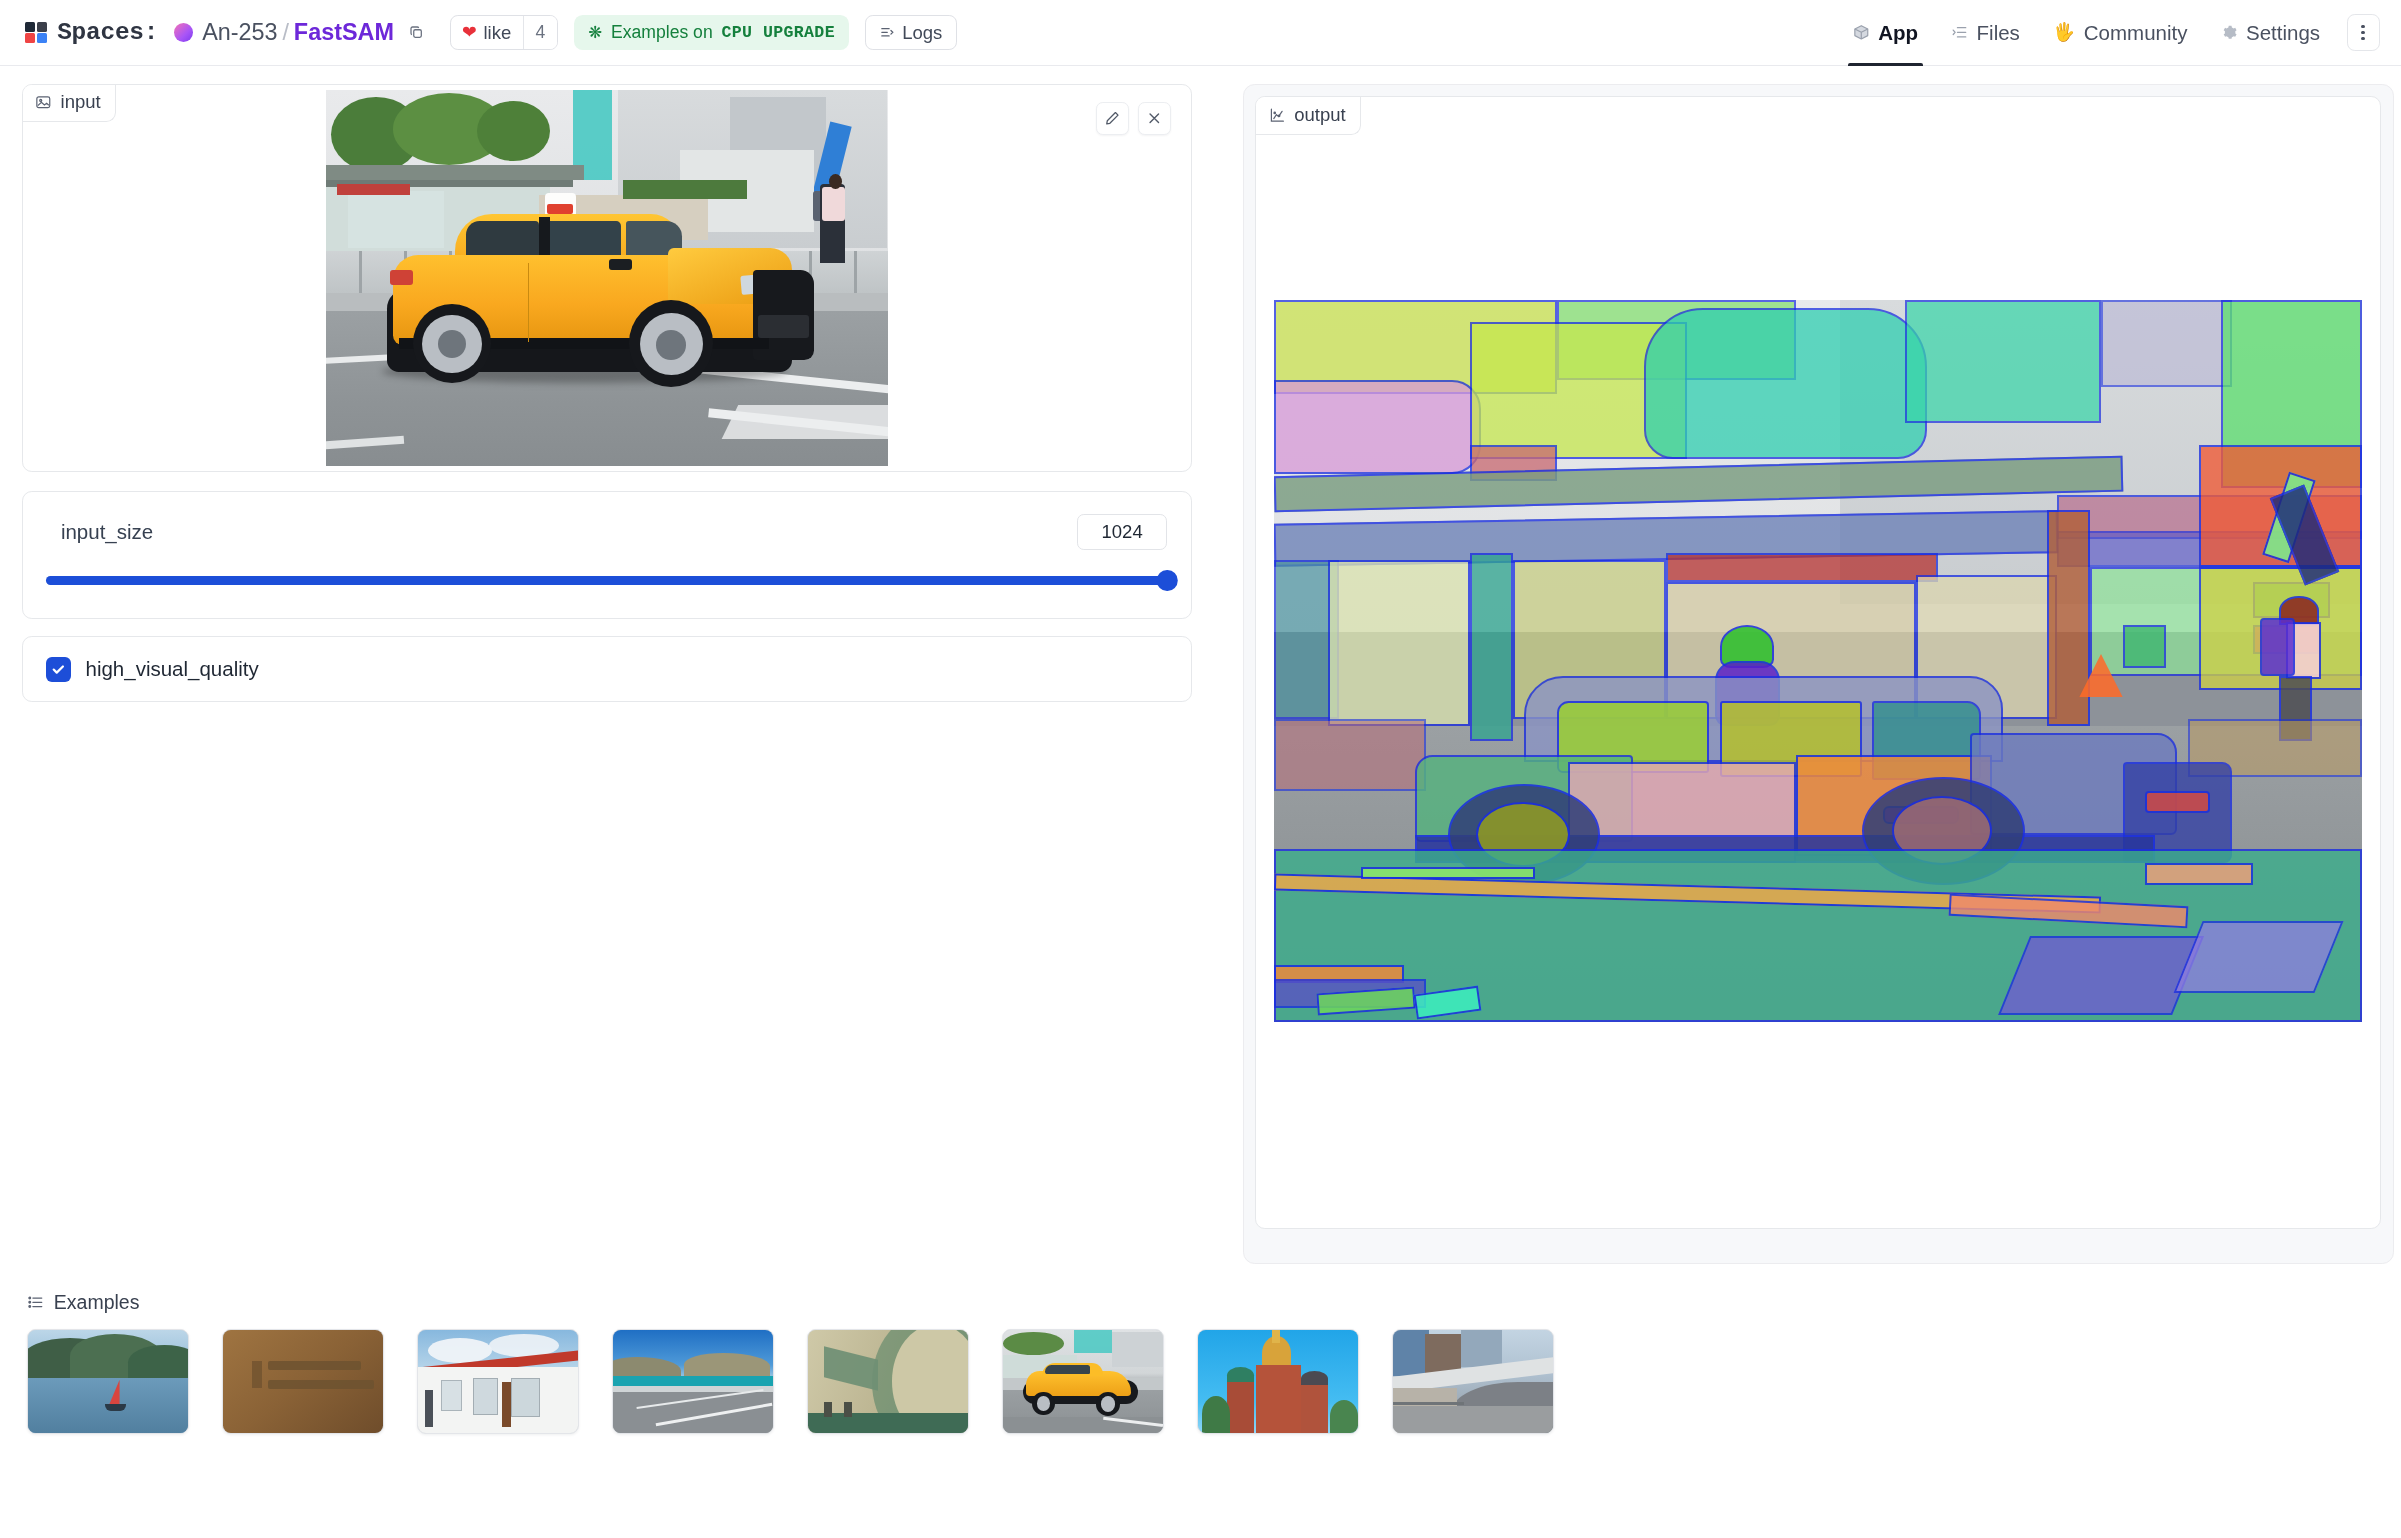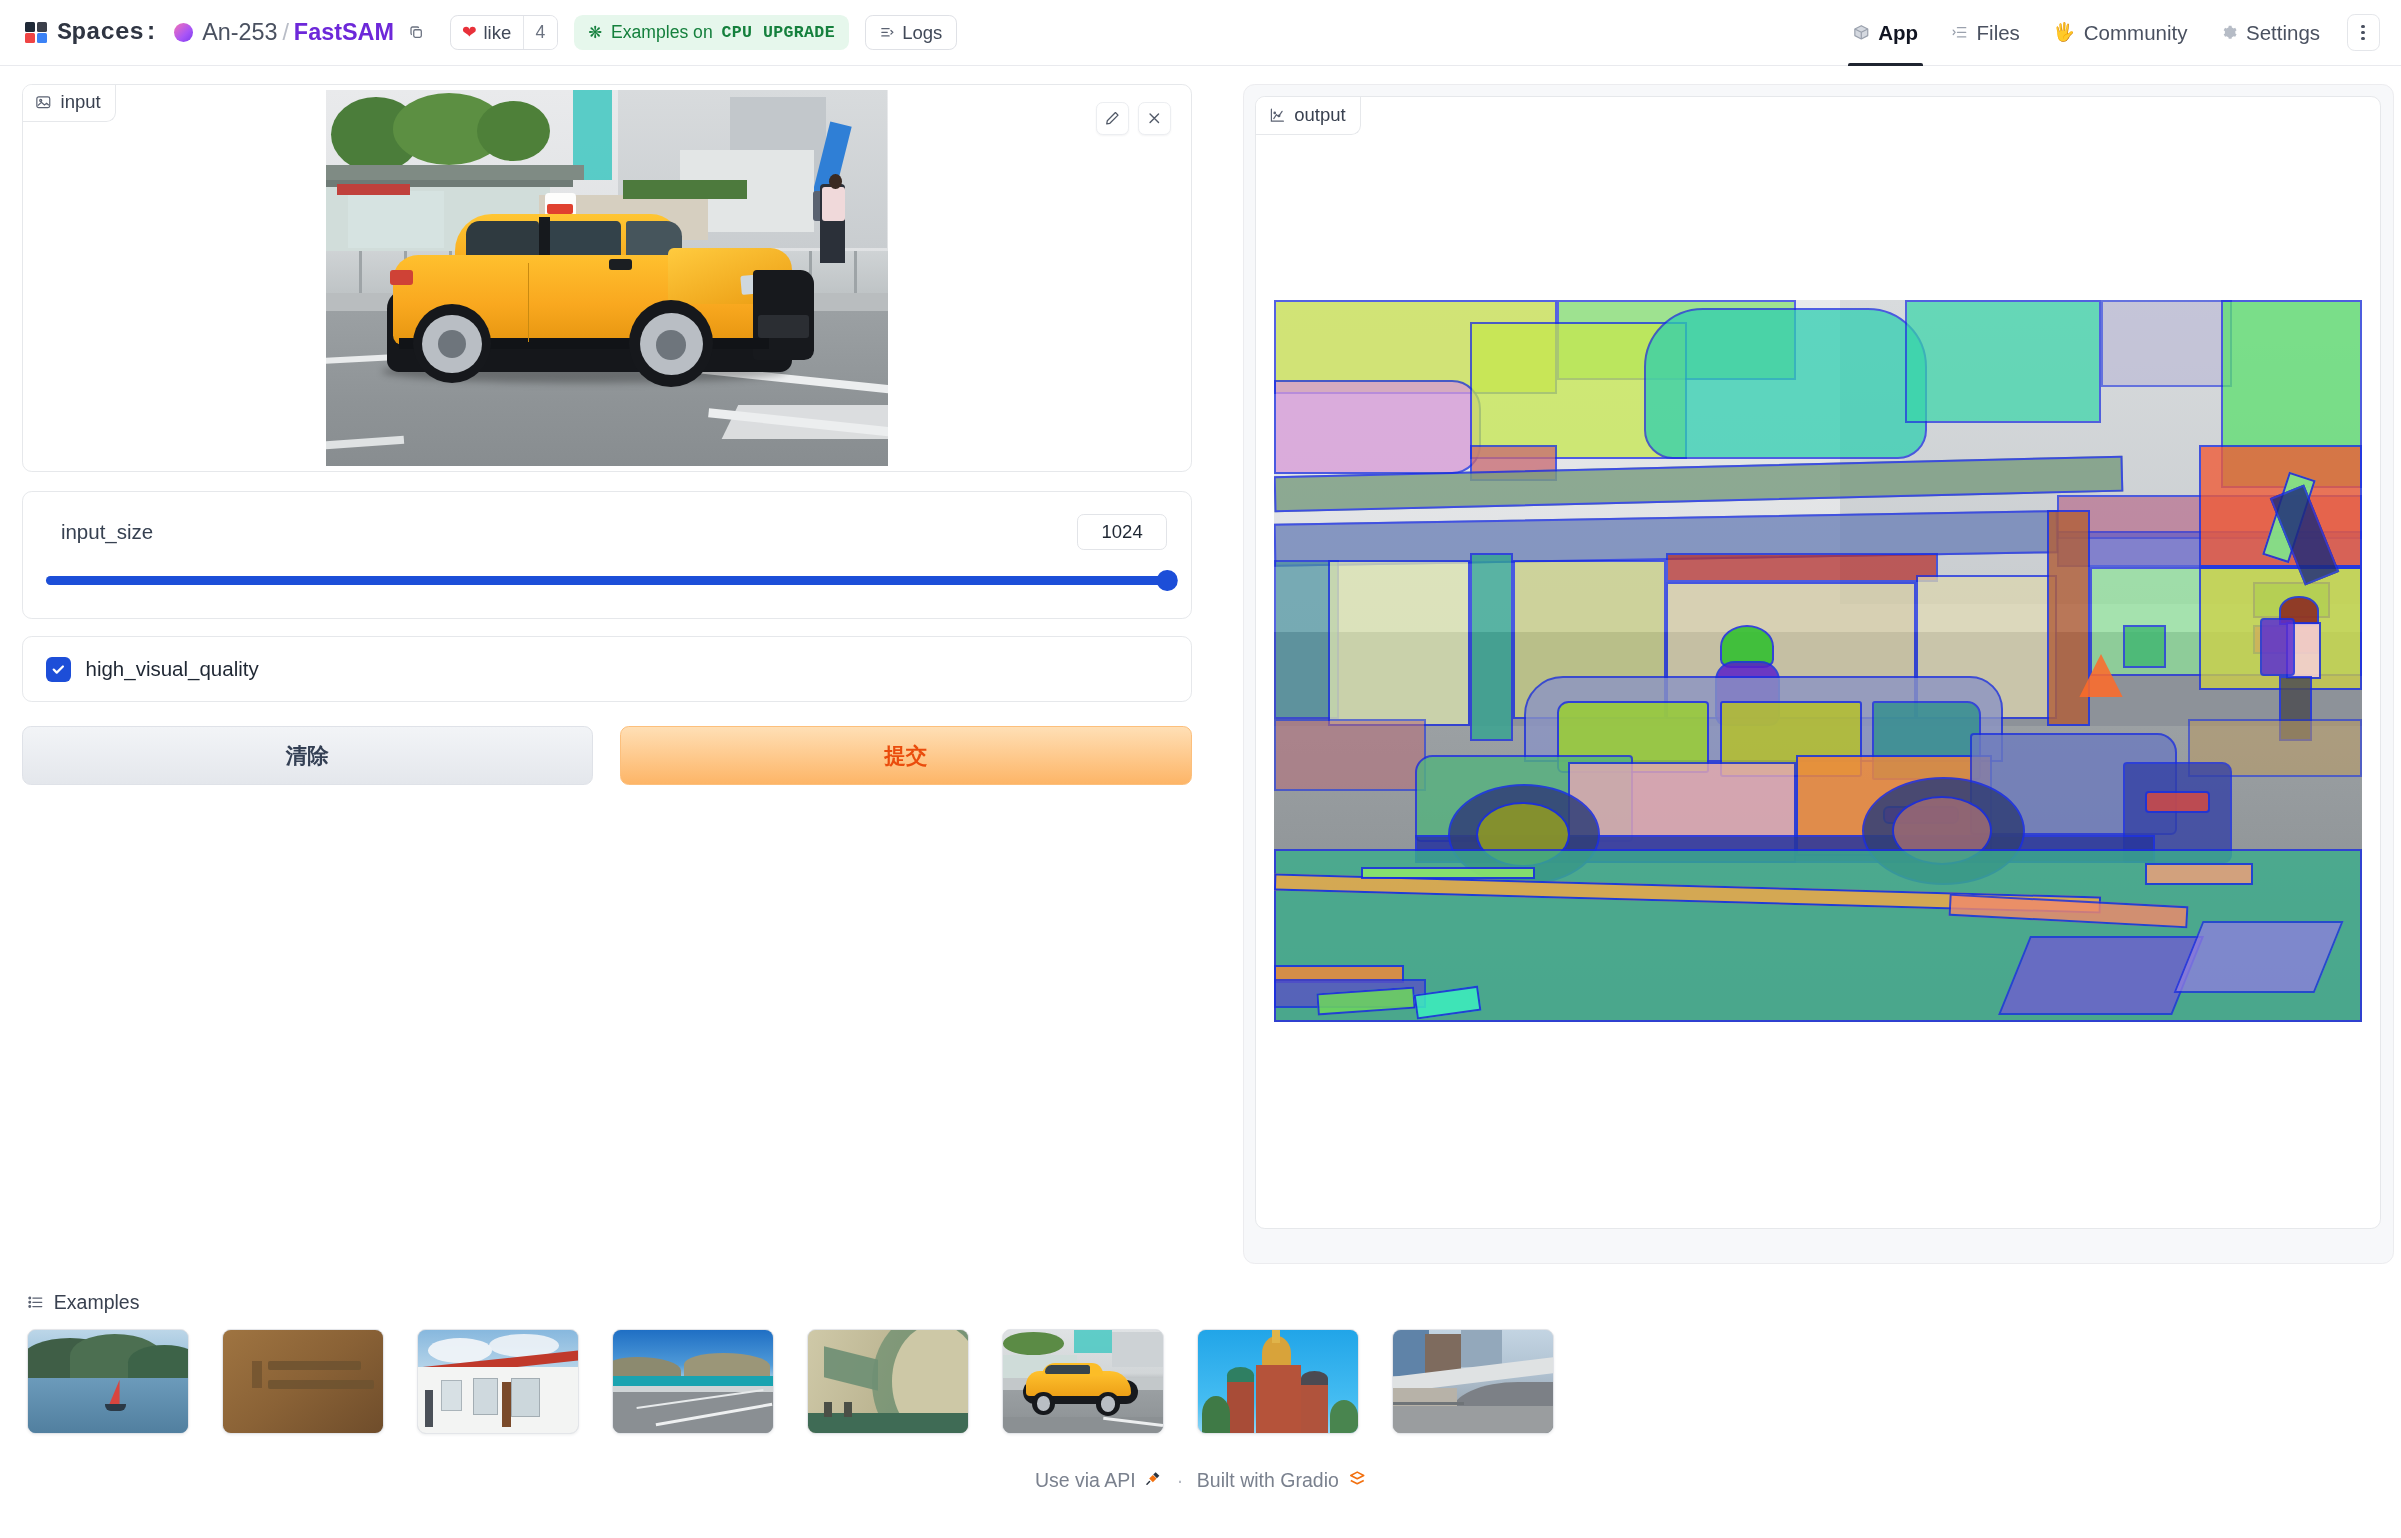--- a/index.html
+++ b/index.html
@@ -551,24 +551,20 @@
 
       <div class="gblock check-block">
         <div class="cbox">
           <svg viewBox="0 0 18 18" fill="none" stroke="#ffffff" stroke-width="2.4" stroke-linecap="round" stroke-linejoin="round">
             <path d="M4 9.3 7.3 12.6 14 5.9"></path>
           </svg>
         </div>
         <div class="check-label">high_visual_quality</div>
       </div>
 
-      <div class="btn-row">
-        <div class="gbtn btn-clear">清除</div>
-        <div class="gbtn btn-submit">提交</div>
-      </div>
     </div>
 
     <div class="col-right">
       <div class="output-wrap">
         <div class="gblock output-block">
           <div class="block-label">
             <svg viewBox="0 0 18 18" fill="none" stroke="#5b6272" stroke-width="1.3" stroke-linecap="round">
               <path d="M2.6 2.4v13h13"></path>
               <path d="M5.2 12.6 8 8.2l2.3 2.1 3.9-5.6"></path>
               <circle cx="6.2" cy="6.4" r=".8" fill="#5b6272"></circle>
@@ -768,36 +764,14 @@
       <div class="lay" style="left:20%;top:4%;width:22%;height:40%;background:#7e6b5e;"></div>
       <div class="lay" style="left:42%;top:0;width:26%;height:36%;background:#93a8bb;"></div>
       <div class="lay" style="left:0;top:36%;width:100%;height:16%;background:#dfe2e3;transform:skewY(-7deg);"></div>
       <div class="lay" style="left:36%;top:50%;width:70%;height:50%;background:#7c8086;border-radius:60% 0 0 0;"></div>
       <div class="lay" style="left:0;top:56%;width:40%;height:44%;background:#b7b2a8;"></div>
       <div class="lay" style="left:0;top:74%;width:100%;height:26%;background:#9a9d9f;"></div>
       <div class="lay" style="left:0;top:70%;width:44%;height:2.9px;background:#6f7478;"></div>
     </div>
   </div>
 
-  <div class="foot">
-    <div class="lnk">
-      <span>Use via API</span>
-      <span>
-        <svg viewBox="0 0 20 20" fill="none">
-          <path d="M12.6 3.4 16.6 7.4 14 10 10 6z" fill="#2b3440"></path>
-          <path d="M9.6 6.4 13.6 10.4 9.6 14.4 5.6 10.4z" fill="#f2700f"></path>
-          <path d="M6 13.6 3.2 16.4" stroke="#2b3440" stroke-width="1.6" stroke-linecap="round"></path>
-        </svg>
-      </span>
-    </div>
-    <span class="dot">·</span>
-    <div class="lnk">
-      <span>Built with Gradio</span>
-      <span>
-        <svg viewBox="0 0 20 20" fill="none" stroke="#f2700f" stroke-width="1.7" stroke-linejoin="round">
-          <path d="M10 3.4 17 7 10 10.6 3 7z"></path>
-          <path d="M3 12.4 10 16l7-3.6"></path>
-        </svg>
-      </span>
-    </div>
-  </div>
 </div>
 
 
 </body></html>

